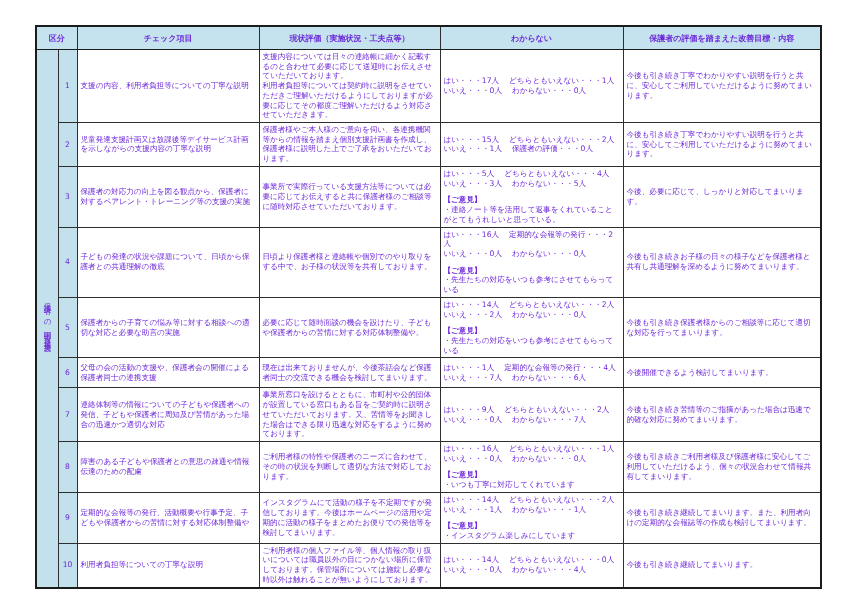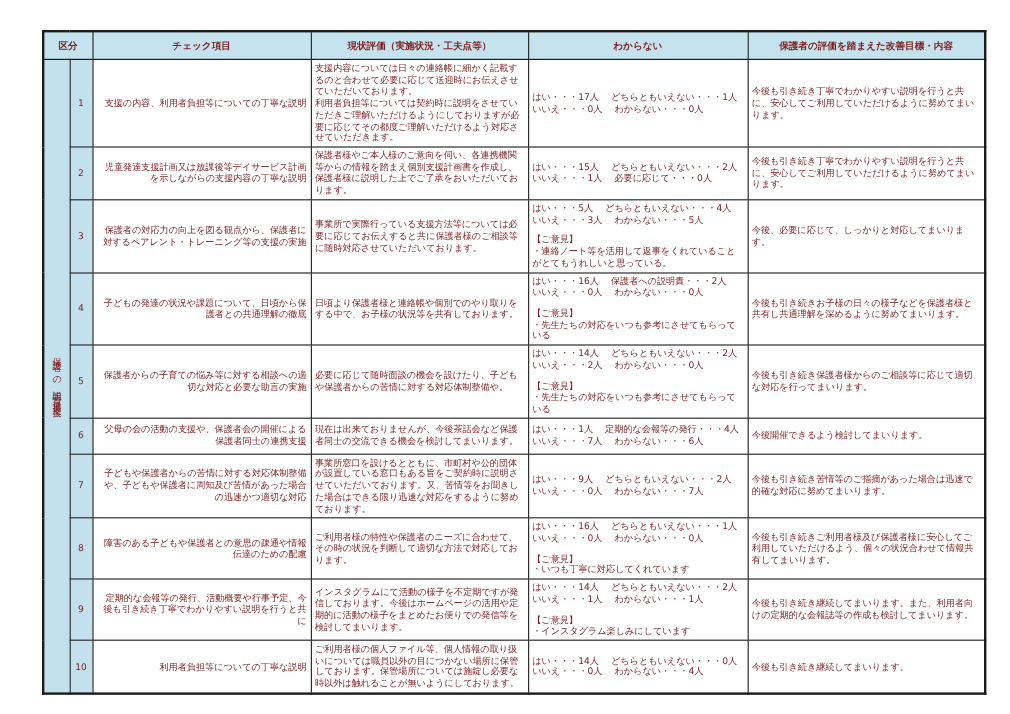--- a/index.html
+++ b/index.html
@@ -2,21 +2,21 @@
 <html style="--header-bg: #c5e3ee; --category-bg: #c2e1ec;"><head>
 <meta charset="utf-8">
 <style>
   html,body{margin:0;padding:0;background:#e9e9e9;}
   .sheet{
     position:relative;
     width:842px;height:595px;
     background:#ffffff;
     overflow:hidden;
     font-family:"DejaVu Sans","Liberation Sans",sans-serif;
-    color:#7f1d1d;
+    color:#6d28d9;
   }
   table.eval-table{
     position:absolute;
     left:35px;top:25px;
     width:785px;
     border-collapse:collapse;
     table-layout:fixed;
     border:2px solid #1c1c1c;
   }
   .eval-table th,.eval-table td{
@@ -45,26 +45,26 @@
     text-align:center;
     font-size:8.5px;
     letter-spacing:2px;
     padding:4px 2px;
   }
   .num-cell{
     background:var(--category-bg,#c5e3ee);
     text-align:center;
     font-size:8px;
   }
-  .item-cell{ text-align:right; }
+  .item-cell{ text-align:left; }
   .current-cell{ white-space:pre-line; vertical-align:middle; }
   .guardian-cell{ vertical-align:middle; }
   .improve-cell{ white-space:pre-line; vertical-align:middle; }
   .eval-line{ white-space:pre-wrap; }
-  .op-label{ margin-top:7px; font-weight:normal; }
+  .op-label{ margin-top:7px; font-weight:bold; }
   .op-label:empty{ display:none; margin:0; }
   .op-text:empty{ display:none; }
   
   tbody tr:nth-child(1){height:55px}
   tbody tr:nth-child(2){height:43px}
   tbody tr:nth-child(3){height:53px}
   tbody tr:nth-child(4){height:54px}
   tbody tr:nth-child(5){height:38px}
   tbody tr:nth-child(6){height:30px}
   tbody tr:nth-child(7){height:40px}
@@ -107,21 +107,21 @@
 
     </td>
     <td class="improve-cell">今後も引き続き丁寧でわかりやすい説明を行うと共に、安心してご利用していただけるように努めてまいります。</td>
   </tr>
         <tr>
     <td class="num-cell">2</td>
     <td class="item-cell">児童発達支援計画又は放課後等デイサービス計画を示しながらの支援内容の丁寧な説明</td>
     <td class="current-cell">保護者様やご本人様のご意向を伺い、各連携機関等からの情報を踏まえ個別支援計画書を作成し、保護者様に説明した上でご了承をおいただいております。</td>
     <td class="guardian-cell">
       <div class="eval-line">はい・・・15人　 どちらともいえない・・・2人</div>
-      <div class="eval-line">いいえ・・・1人　 必要に応じて・・・0人</div>
+      <div class="eval-line">いいえ・・・1人　 保護者の評価・・・0人</div>
 
     </td>
     <td class="improve-cell">今後も引き続き丁寧でわかりやすい説明を行うと共に、安心してご利用していただけるように努めてまいります。</td>
   </tr>
         <tr>
     <td class="num-cell">3</td>
     <td class="item-cell">保護者の対応力の向上を図る観点から、保護者に対するペアレント・トレーニング等の支援の実施</td>
     <td class="current-cell">事業所で実際行っている支援方法等については必要に応じてお伝えすると共に保護者様のご相談等に随時対応させていただいております。</td>
     <td class="guardian-cell">
       <div class="eval-line">はい・・・5人　 どちらともいえない・・・4人</div>
@@ -129,21 +129,21 @@
       <div class="op-label">【ご意見】</div>
       <div class="op-text">・連絡ノート等を活用して返事をくれていることがとてもうれしいと思っている。</div>
     </td>
     <td class="improve-cell">今後、必要に応じて、しっかりと対応してまいります。</td>
   </tr>
         <tr>
     <td class="num-cell">4</td>
     <td class="item-cell">子どもの発達の状況や課題について、日頃から保護者との共通理解の徹底</td>
     <td class="current-cell">日頃より保護者様と連絡帳や個別でのやり取りをする中で、お子様の状況等を共有しております。</td>
     <td class="guardian-cell">
-      <div class="eval-line">はい・・・16人　 保護者への説明責・・・2人</div>
+      <div class="eval-line">はい・・・16人　 定期的な会報等の発行・・・2人</div>
       <div class="eval-line">いいえ・・・0人　 わからない・・・0人</div>
       <div class="op-label">【ご意見】</div>
       <div class="op-text">・先生たちの対応をいつも参考にさせてもらっている</div>
     </td>
     <td class="improve-cell">今後も引き続きお子様の日々の様子などを保護者様と共有し共通理解を深めるように努めてまいります。</td>
   </tr>
         <tr>
     <td class="num-cell">5</td>
     <td class="item-cell">保護者からの子育ての悩み等に対する相談への適切な対応と必要な助言の実施</td>
     <td class="current-cell">必要に応じて随時面談の機会を設けたり、子どもや保護者からの苦情に対する対応体制整備や。</td>
@@ -161,21 +161,21 @@
     <td class="current-cell">現在は出来ておりませんが、今後茶話会など保護者同士の交流できる機会を検討してまいります。</td>
     <td class="guardian-cell">
       <div class="eval-line">はい・・・1人　 定期的な会報等の発行・・・4人</div>
       <div class="eval-line">いいえ・・・7人　 わからない・・・6人</div>
 
     </td>
     <td class="improve-cell">今後開催できるよう検討してまいります。</td>
   </tr>
         <tr>
     <td class="num-cell">7</td>
-    <td class="item-cell">子どもや保護者からの苦情に対する対応体制整備や、子どもや保護者に周知及び苦情があった場合の迅速かつ適切な対応</td>
+    <td class="item-cell">連絡体制等の情報についての子どもや保護者への発信、子どもや保護者に周知及び苦情があった場合の迅速かつ適切な対応</td>
     <td class="current-cell">事業所窓口を設けるとともに、市町村や公的団体が設置している窓口もある旨をご契約時に説明させていただいております。又、苦情等をお聞きした場合はできる限り迅速な対応をするように努めております。</td>
     <td class="guardian-cell">
       <div class="eval-line">はい・・・9人　 どちらともいえない・・・2人</div>
       <div class="eval-line">いいえ・・・0人　 わからない・・・7人</div>
 
     </td>
     <td class="improve-cell">今後も引き続き苦情等のご指摘があった場合は迅速で的確な対応に努めてまいります。</td>
   </tr>
         <tr>
     <td class="num-cell">8</td>
@@ -184,21 +184,21 @@
     <td class="guardian-cell">
       <div class="eval-line">はい・・・16人　 どちらともいえない・・・1人</div>
       <div class="eval-line">いいえ・・・0人　 わからない・・・0人</div>
       <div class="op-label">【ご意見】</div>
       <div class="op-text">・いつも丁寧に対応してくれています</div>
     </td>
     <td class="improve-cell">今後も引き続きご利用者様及び保護者様に安心してご利用していただけるよう、個々の状況合わせて情報共有してまいります。</td>
   </tr>
         <tr>
     <td class="num-cell">9</td>
-    <td class="item-cell">定期的な会報等の発行、活動概要や行事予定、今後も引き続き丁寧でわかりやすい説明を行うと共に</td>
+    <td class="item-cell">定期的な会報等の発行、活動概要や行事予定、子どもや保護者からの苦情に対する対応体制整備や</td>
     <td class="current-cell">インスタグラムにて活動の様子を不定期ですが発信しております。今後はホームページの活用や定期的に活動の様子をまとめたお便りでの発信等を検討してまいります。</td>
     <td class="guardian-cell">
       <div class="eval-line">はい・・・14人　 どちらともいえない・・・2人</div>
       <div class="eval-line">いいえ・・・1人　 わからない・・・1人</div>
       <div class="op-label">【ご意見】</div>
       <div class="op-text">・インスタグラム楽しみにしています</div>
     </td>
     <td class="improve-cell">今後も引き続き継続してまいります。また、利用者向けの定期的な会報誌等の作成も検討してまいります。</td>
   </tr>
         <tr>

